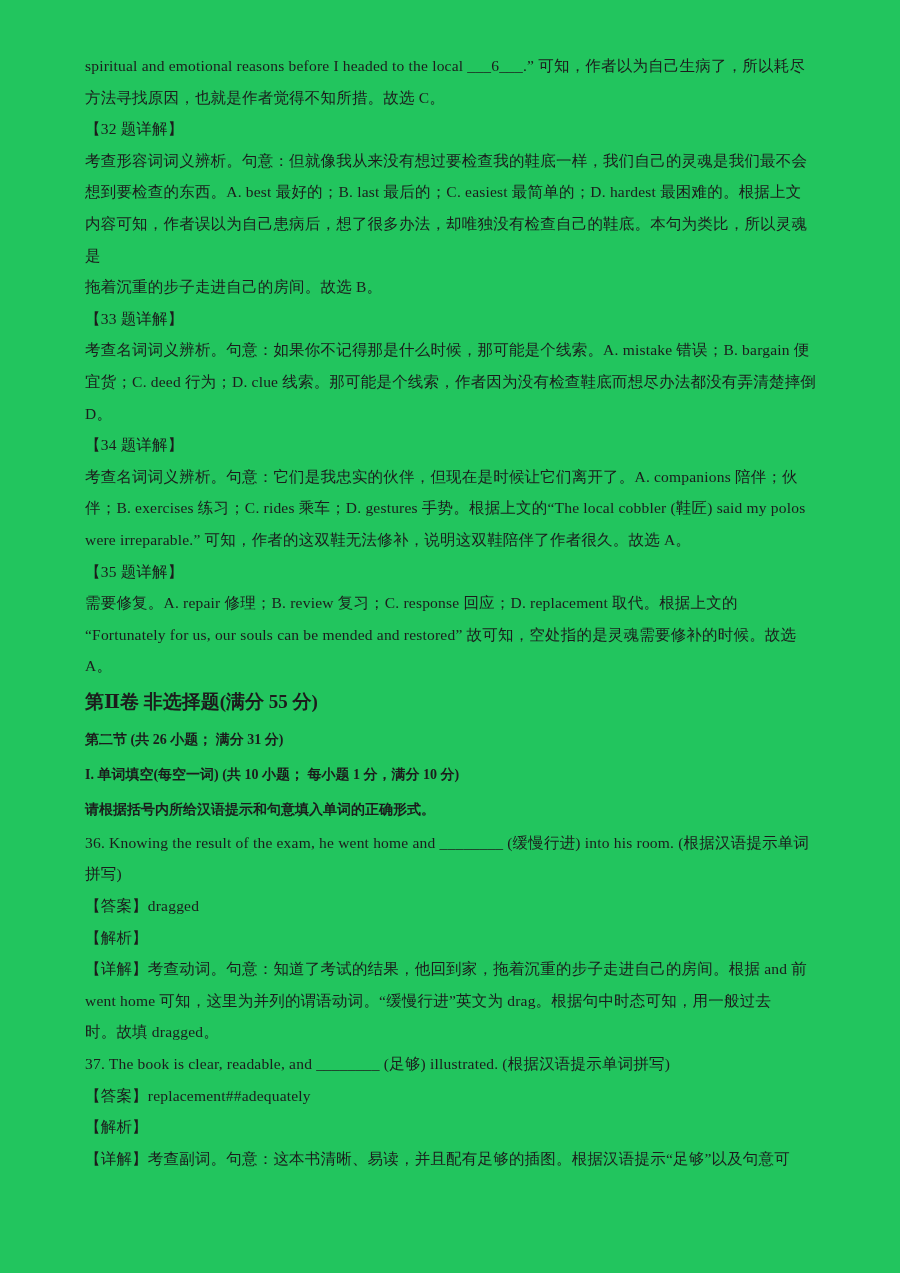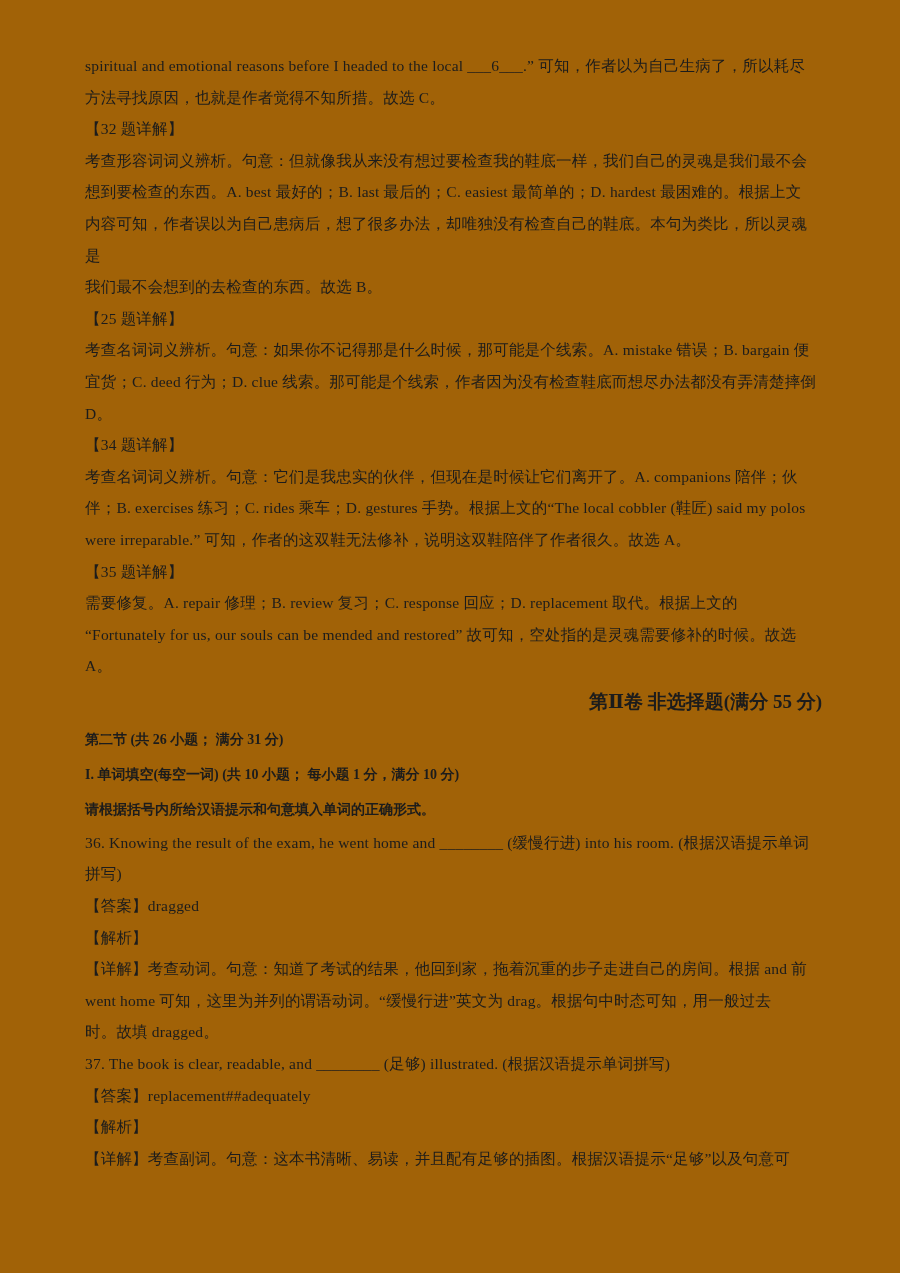--- a/index.html
+++ b/index.html
@@ -5,38 +5,38 @@
   html, body {
     margin: 0;
     padding: 0;
     background: #ffffff;
   }
   .page {
     position: relative;
     width: 900px;
     height: 1273px;
     margin: 0 auto;
-    background: #a16207;
+    background: #22c55e;
     box-sizing: border-box;
     padding: 50px 78px 0 85px;
     overflow: hidden;
     font-family: "Liberation Serif", "DejaVu Serif", serif;
     color: #1c1c1c;
   }
   .ln {
     height: 31.6px;
     line-height: 31.6px;
     font-size: 15.5px;
     white-space: nowrap;
     letter-spacing: 0.2px;
   }
   .title-center {
     height: 40px;
     line-height: 40px;
-    text-align: right;
+    text-align: left;
     font-weight: 700;
     font-size: 19px;
     white-space: nowrap;
   }
   .bold-ln {
     height: 35px;
     line-height: 35px;
     font-weight: 700;
     font-size: 14px;
     white-space: nowrap;
@@ -46,22 +46,22 @@
 <body>
 
 <div class="page">
   <div class="ln">spiritual and emotional reasons before I headed to the local ___6___.” 可知，作者以为自己生病了，所以耗尽</div>
   <div class="ln">方法寻找原因，也就是作者觉得不知所措。故选 C。</div>
   <div class="ln">【32 题详解】</div>
   <div class="ln">考查形容词词义辨析。句意：但就像我从来没有想过要检查我的鞋底一样，我们自己的灵魂是我们最不会</div>
   <div class="ln">想到要检查的东西。A. best 最好的；B. last 最后的；C. easiest 最简单的；D. hardest 最困难的。根据上文</div>
   <div class="ln">内容可知，作者误以为自己患病后，想了很多办法，却唯独没有检查自己的鞋底。本句为类比，所以灵魂</div>
   <div class="ln">是</div>
-  <div class="ln">我们最不会想到的去检查的东西。故选 B。</div>
-  <div class="ln">【25 题详解】</div>
+  <div class="ln">拖着沉重的步子走进自己的房间。故选 B。</div>
+  <div class="ln">【33 题详解】</div>
   <div class="ln">考查名词词义辨析。句意：如果你不记得那是什么时候，那可能是个线索。A. mistake 错误；B. bargain 便</div>
   <div class="ln">宜货；C. deed 行为；D. clue 线索。那可能是个线索，作者因为没有检查鞋底而想尽办法都没有弄清楚摔倒</div>
   <div class="ln">D。</div>
   <div class="ln">【34 题详解】</div>
   <div class="ln">考查名词词义辨析。句意：它们是我忠实的伙伴，但现在是时候让它们离开了。A. companions 陪伴；伙</div>
   <div class="ln">伴；B. exercises 练习；C. rides 乘车；D. gestures 手势。根据上文的“The local cobbler (鞋匠) said my polos</div>
   <div class="ln">were irreparable.” 可知，作者的这双鞋无法修补，说明这双鞋陪伴了作者很久。故选 A。</div>
   <div class="ln">【35 题详解】</div>
   <div class="ln">需要修复。A. repair 修理；B. review 复习；C. response 回应；D. replacement 取代。根据上文的</div>
   <div class="ln">“Fortunately for us, our souls can be mended and restored” 故可知，空处指的是灵魂需要修补的时候。故选</div>

